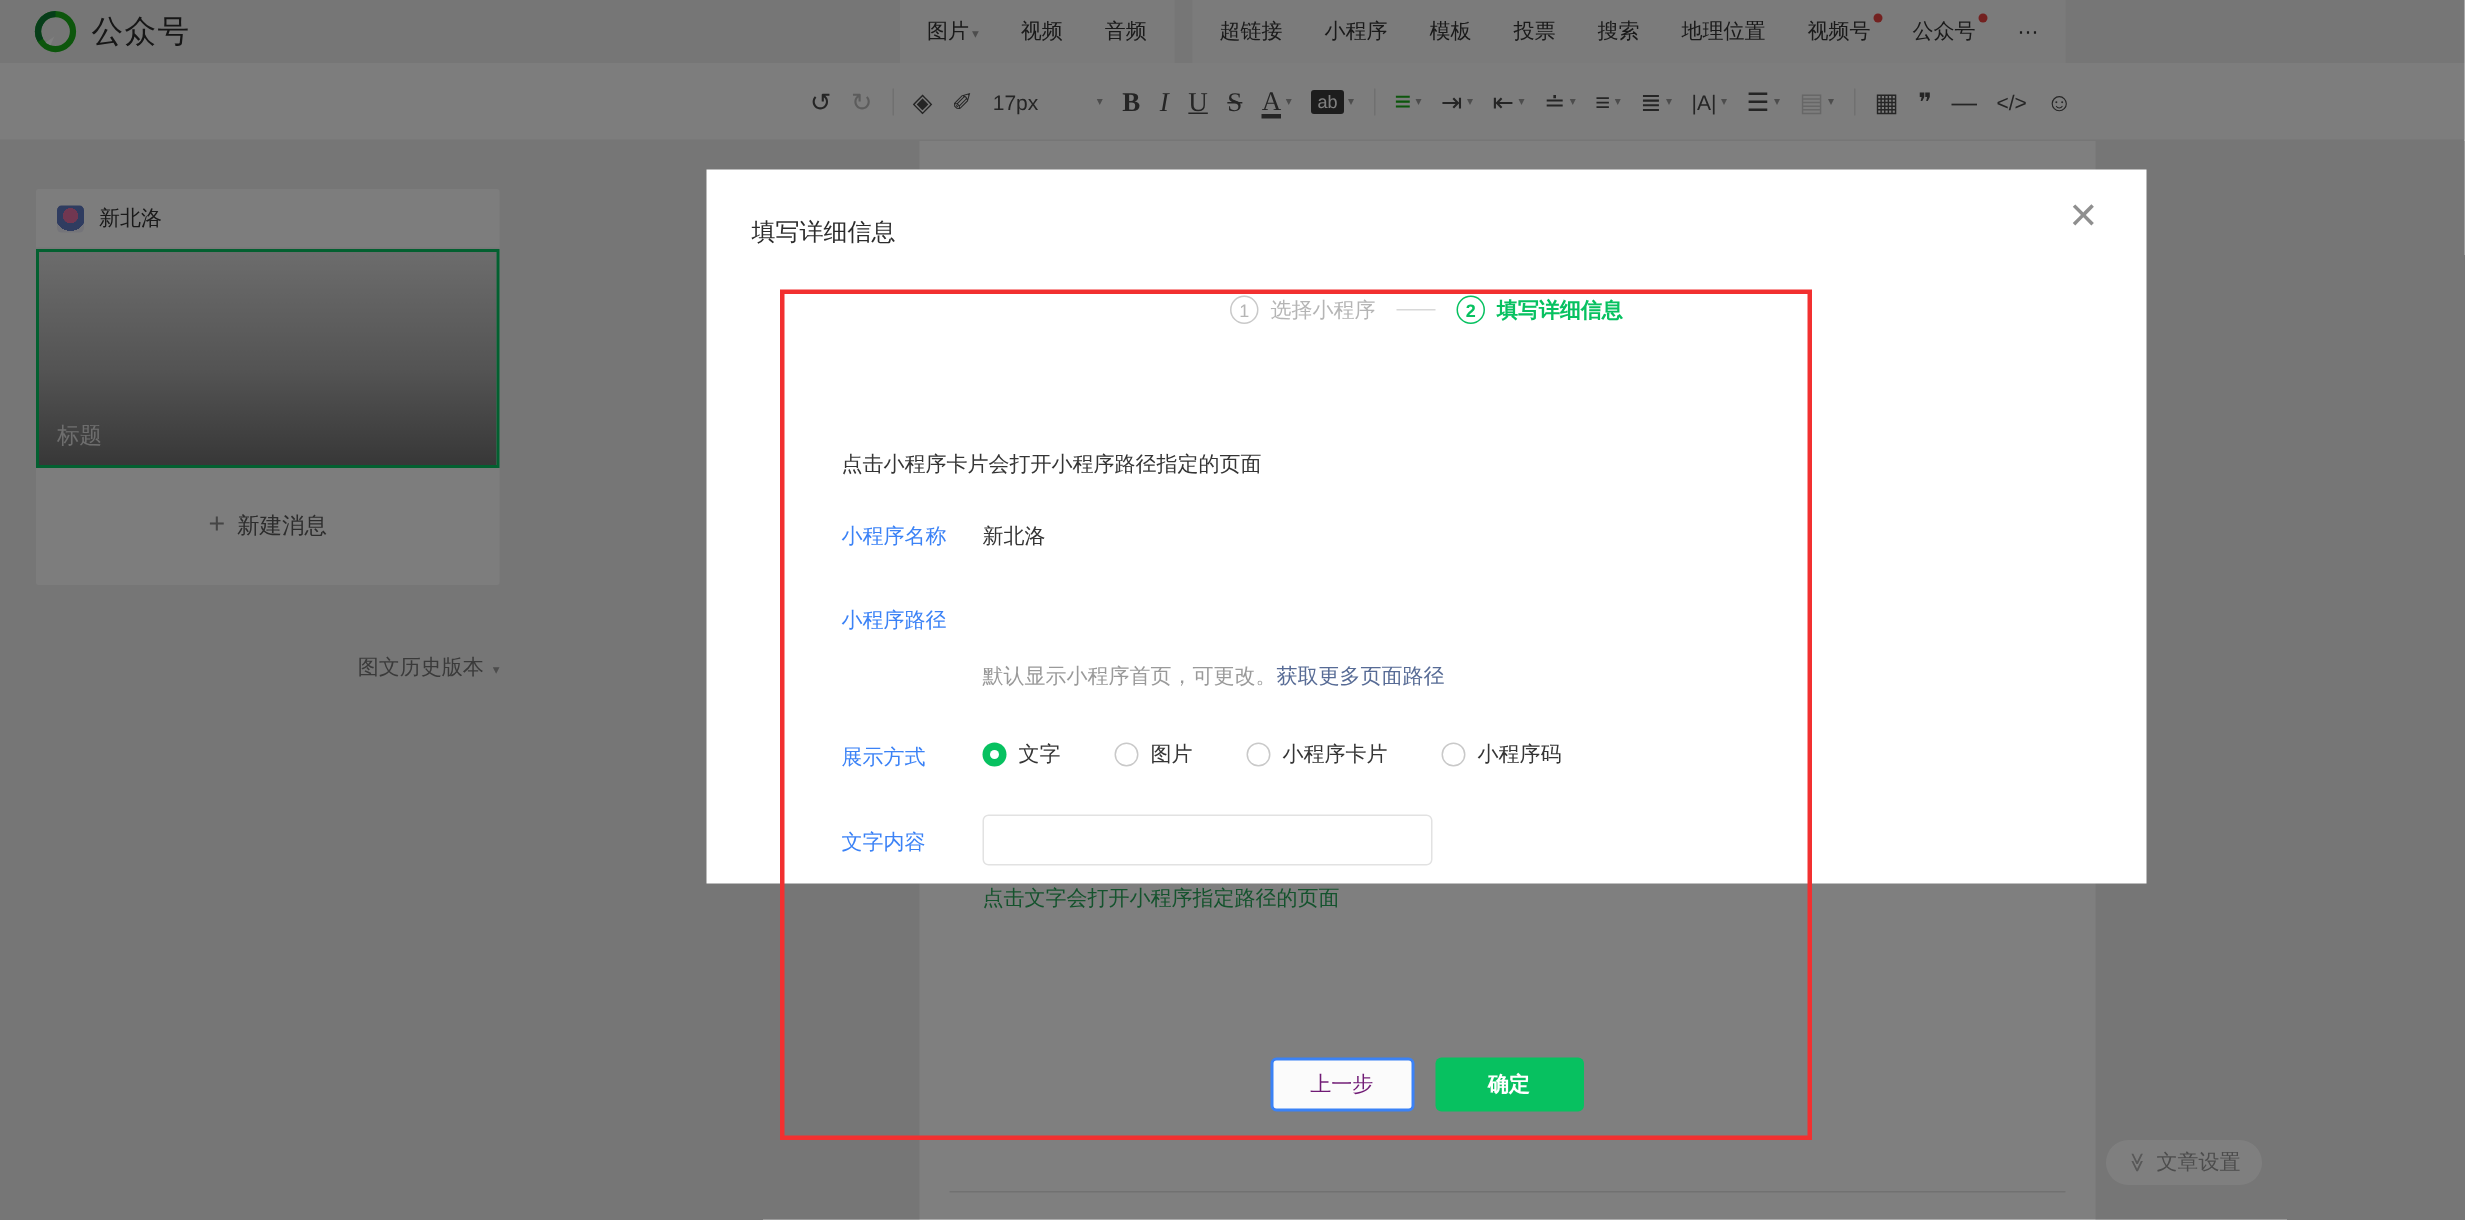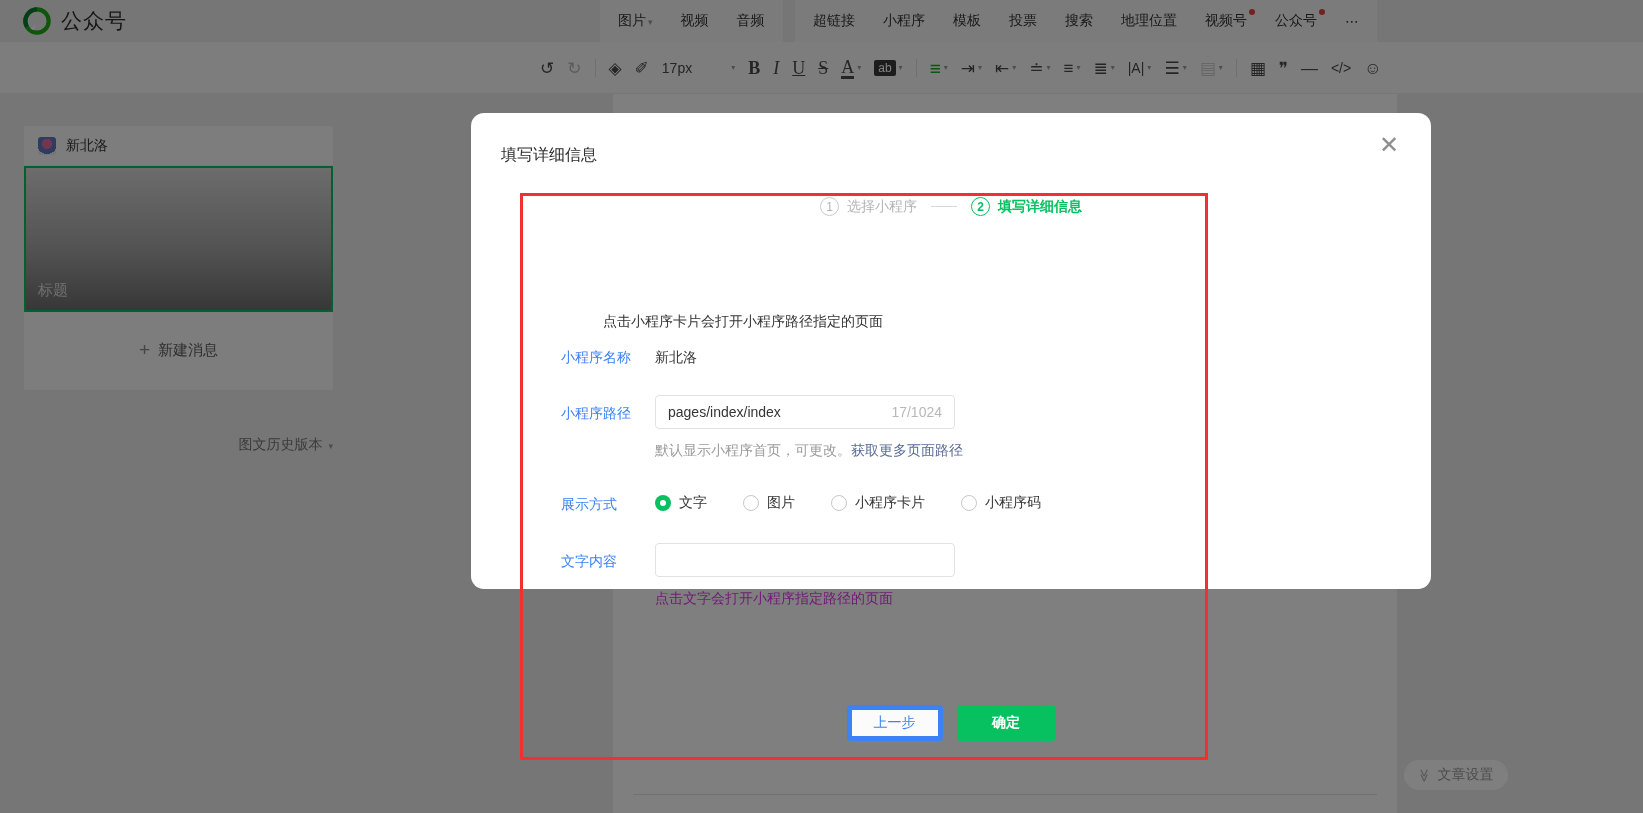--- a/index.html
+++ b/index.html
@@ -53,60 +53,60 @@
   .history .nav-caret { font-size:9px; }
 
   
   .canvas { position:absolute; left:613px; top:94px; width:784px; height:719px; background:#ffffff; }
   .canvas-divider { position:absolute; left:20px; bottom:18px; width:744px; border-top:1px solid #e2e2e2; }
   .article-settings { position:absolute; left:1404px; top:760px; height:30px; padding:0 14px; background:#ffffff; border-radius:15px; display:flex; align-items:center; gap:6px; color:#9a9a9a; font-size:14px; cursor:pointer; }
   .dbl-chevron { display:inline-block; transform:rotate(90deg); font-size:13px; color:#b0b0b0; }
 
   
   .overlay { position:absolute; inset:0; background:rgba(0,0,0,0.50); z-index:50; }
-  .modal { position:absolute; left:471px; top:113px; width:960px; height:476px; background:#fff; border-radius:13px; z-index:60; }
+  .modal { position:absolute; left:471px; top:113px; width:960px; height:476px; background:#fff; border-radius:0; z-index:60; }
   .modal-title { position:absolute; left:30px; top:32px; font-size:16px; color:#2c2c2c; }
   .modal-close { position:absolute; right:32px; top:20px; font-size:24px; color:#8f8f8f; cursor:pointer; line-height:1; font-weight:100; }
   .red-rect { position:absolute; left:49px; top:80px; width:688px; height:567px; border:3px solid #f23030; pointer-events:none; z-index:70; }
 
   
   .steps { position:absolute; left:0; top:84px; width:960px; display:flex; align-items:center; justify-content:center; gap:14px; }
   .step { display:flex; align-items:center; gap:8px; }
   .step-circle { width:19px; height:19px; border-radius:50%; border:1px solid #c9c9c9; color:#b5b5b5; font-size:12px; display:flex; align-items:center; justify-content:center; }
   .step-label { font-size:14px; color:#b5b5b5; }
   .step.active .step-circle { border:1px solid #07c160; color:#07c160; font-weight:bold; }
   .step.active .step-label { color:#07c160; font-weight:bold; }
   .step-line { width:26px; border-top:1px solid #d8d8d8; }
 
   
-  .f-intro { position:absolute; left:90px; top:200px; color:#353535;margin-left:42px; }
+  .f-intro { position:absolute; left:90px; top:188px; color:#353535; }
   .f-label { position:absolute; left:90px; color:#3b82f6; }
   .f-value { position:absolute; left:184px; color:#353535; }
   .lbl-name { top:236px; } .val-name { top:236px; }
   .lbl-path { top:292px; }
   .path-input { position:absolute; left:184px; top:282px; width:300px; height:34px; border:1px solid #e2e2e2; border-radius:4px; background:#fff; display:flex; align-items:center; padding:0 12px; gap:8px; }
   .path-input input { flex:1; border:none; outline:none; font-size:14px; color:#353535; font-family:inherit; background:transparent; min-width:0; }
   .path-counter { color:#b8b8b8; font-size:14px; white-space:nowrap; }
   .f-help { position:absolute; left:184px; top:329px; color:#9a9a9a; }
   .f-help a { color:#576b95; text-decoration:none; cursor:pointer; }
   .lbl-display { top:383px; }
   .radio-row { position:absolute; left:184px; top:381px; display:flex; align-items:center; gap:36px; }
   .radio { display:flex; align-items:center; gap:8px; cursor:pointer; color:#353535; }
   .radio-dot { width:16px; height:16px; border-radius:50%; border:1px solid #c9c9c9; background:#fff; }
   .radio.on .radio-dot { border:none; background:#07c160; position:relative; }
   .radio.on .radio-dot::after { content:""; position:absolute; left:5px; top:5px; width:6px; height:6px; border-radius:50%; background:#fff; }
   .lbl-text { top:440px; }
   .text-input { position:absolute; left:184px; top:430px; width:300px; height:34px; border:1px solid #e2e2e2; border-radius:4px; background:#fff; padding:0 12px; }
   .text-input input { width:100%; height:100%; border:none; outline:none; background:transparent; font-size:14px; color:#353535; font-family:inherit; }
-  .f-note { position:absolute; left:184px; top:477px; color:#701a75; }
+  .f-note { position:absolute; left:184px; top:477px; color:#14532d; }
 
   
   .btn-row { position:absolute; left:0; top:592px; width:960px; display:flex; justify-content:center; gap:14px; }
   .btn { height:36px; border-radius:4px; font-size:14px; display:flex; align-items:center; justify-content:center; cursor:pointer; }
-  .btn-prev { width:96px; background:#fbfbfb; border:5px solid #3b82f6; color:#3b82f6; }
+  .btn-prev { width:96px; background:#fbfbfb; border:2px solid #3b82f6; color:#701a75; }
   .btn-confirm { width:99px; background:#07c160; color:#fff; font-weight:bold; }
 </style>
 </head>
 <body>
 
 <div class="topbar">
   <div class="brand">
     <svg width="30" height="30" viewBox="0 0 36 36">
       <circle cx="18" cy="18" r="14" fill="none" stroke="#1aad19" stroke-width="5"></circle>
       <path d="M18 4 A14 14 0 0 0 6 25" fill="none" stroke="#0c7a33" stroke-width="5"></path>
@@ -248,24 +248,20 @@
       <span class="step-label">填写详细信息</span>
     </div>
   </div>
 
   <div class="f-intro">点击小程序卡片会打开小程序路径指定的页面</div>
 
   <div class="f-label lbl-name">小程序名称</div>
   <div class="f-value val-name">新北洛</div>
 
   <div class="f-label lbl-path">小程序路径</div>
-  <div class="path-input">
-    <input type="text" value="pages/index/index" style="">
-    <span class="path-counter">17/1024</span>
-  </div>
   <div class="f-help">
     <span>默认显示小程序首页，可更改。</span><a>获取更多页面路径</a>
   </div>
 
   <div class="f-label lbl-display">展示方式</div>
   <div class="radio-row">
     <span class="radio on">
         <span class="radio-dot"></span>
         <span>文字</span>
       </span>

